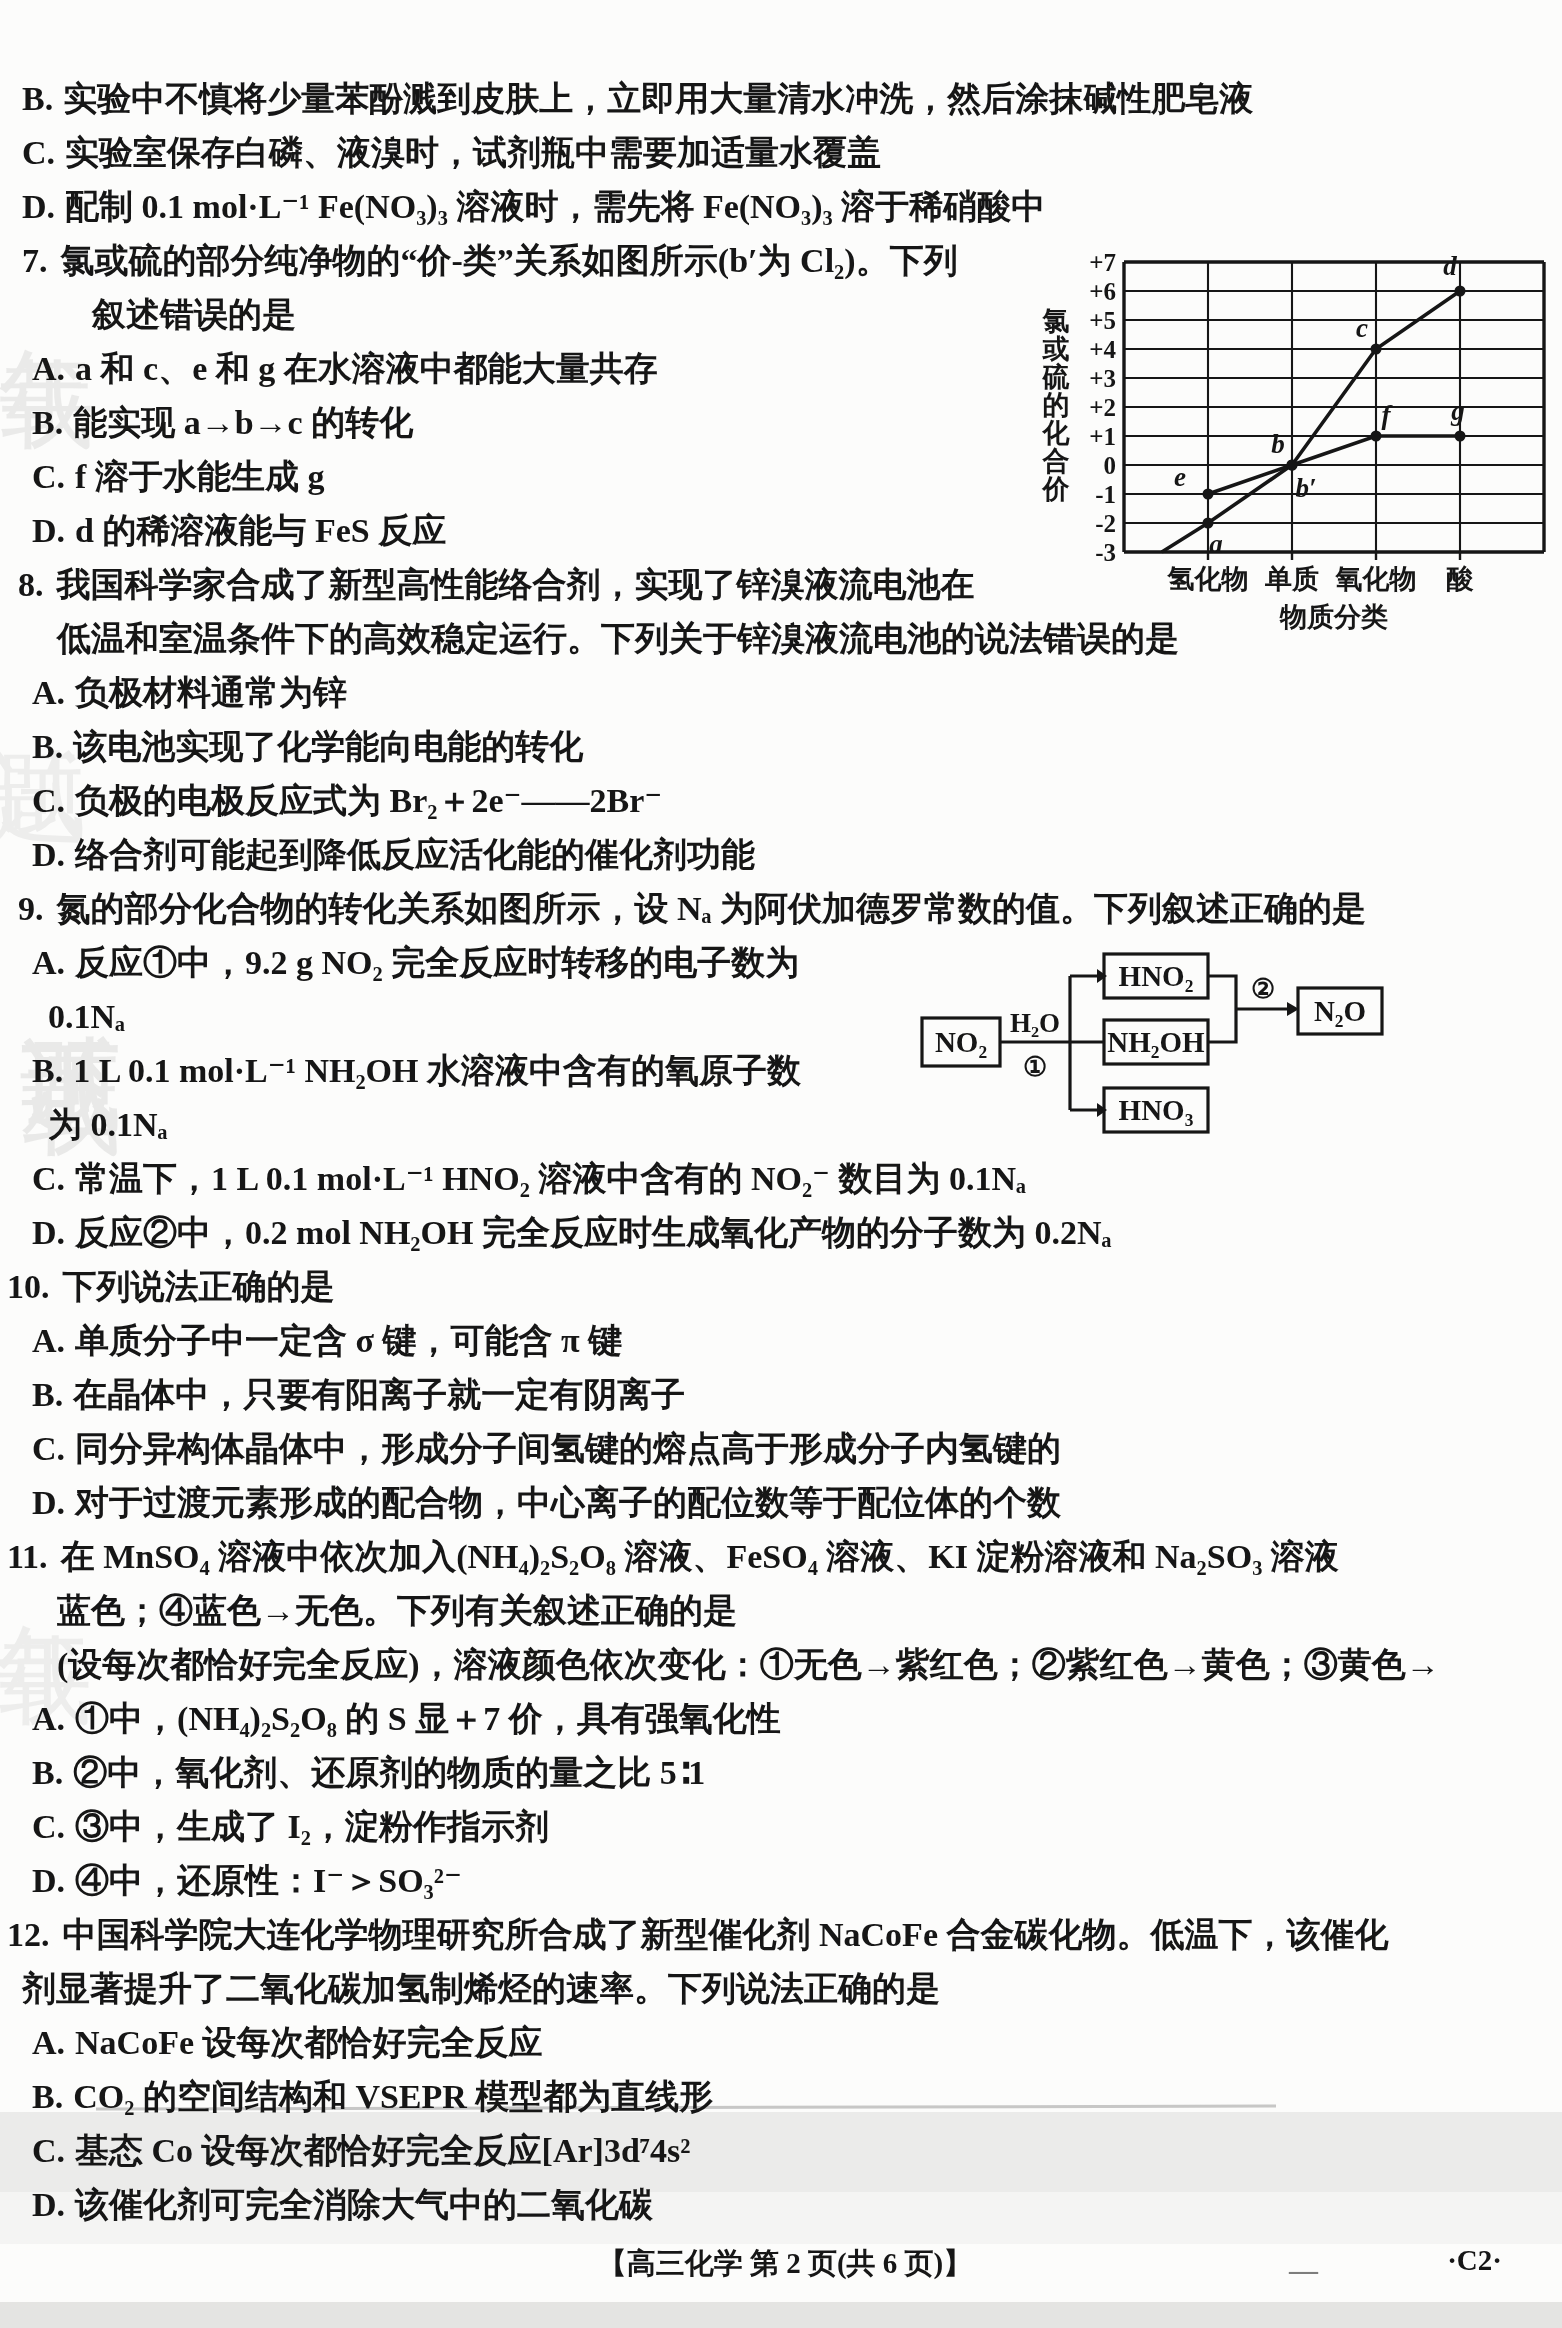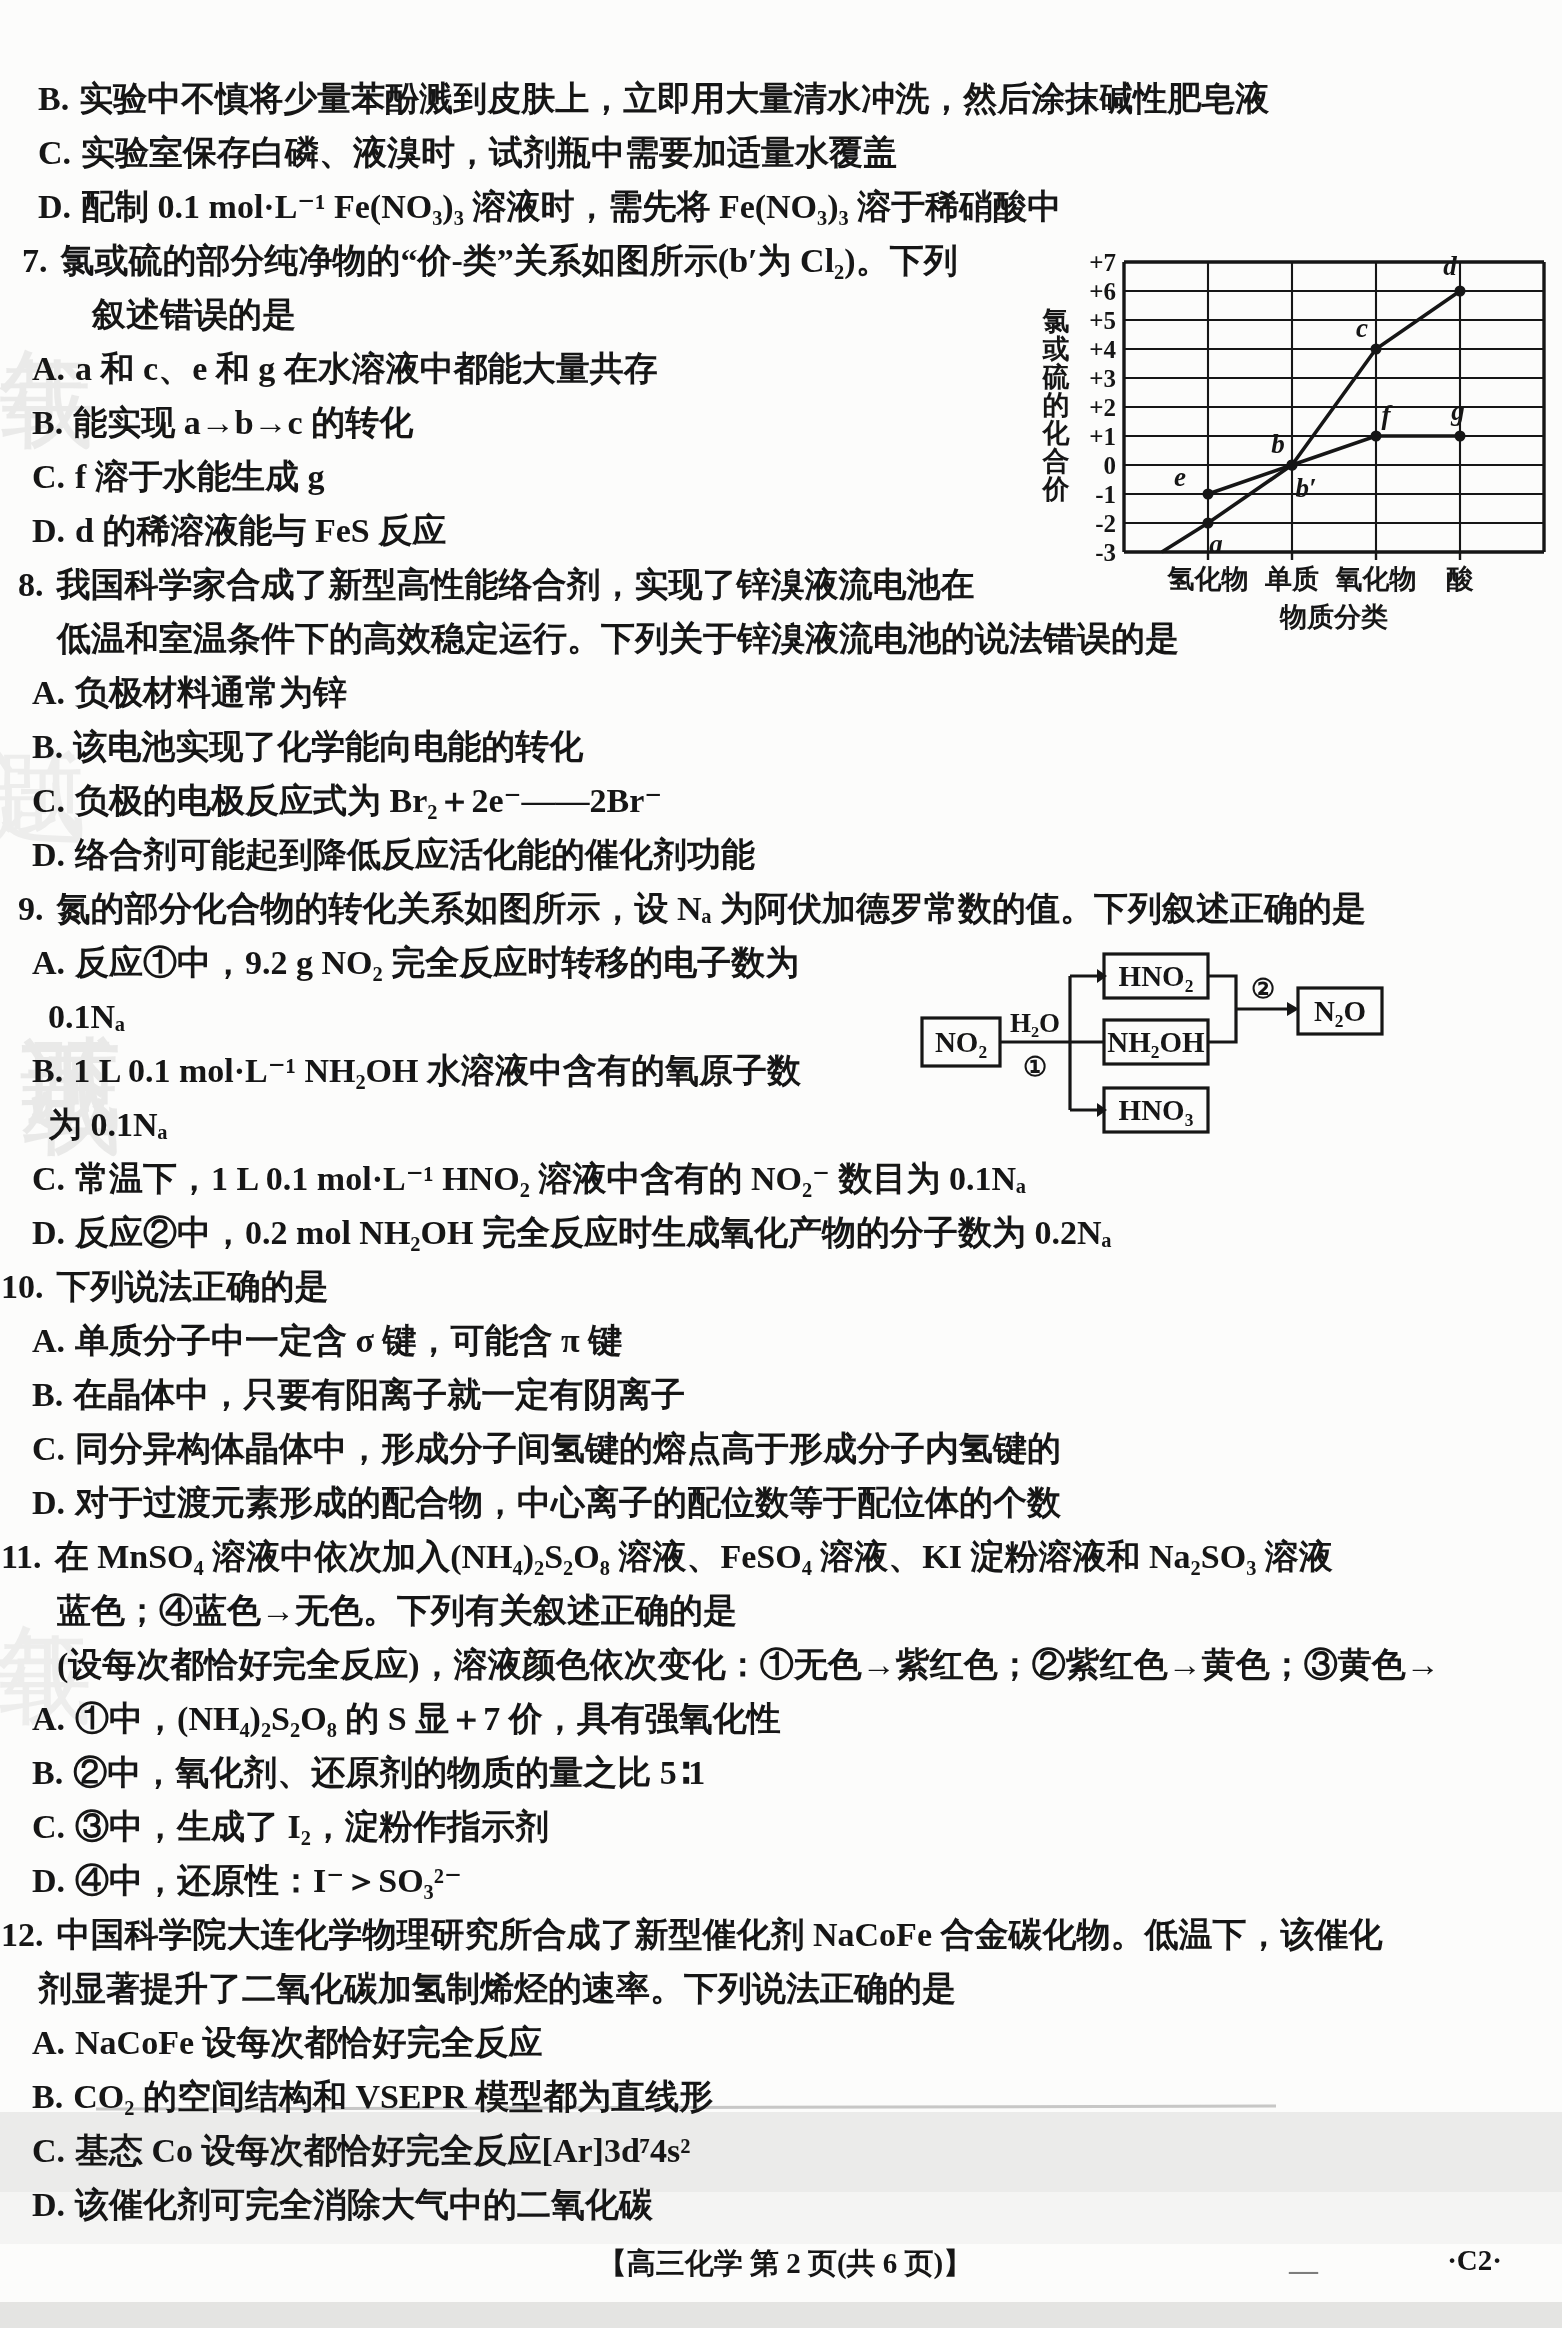--- a/index.html
+++ b/index.html
@@ -4,24 +4,24 @@
 <title>高三化学 第2页</title>
 <style>
   *{margin:0;padding:0;box-sizing:border-box}
   html,body{background:#9a9a9a}
   .page{position:relative;width:1562px;height:2328px;background:#fcfcfb;overflow:hidden;
         font-family:"Liberation Serif","DejaVu Serif",serif;color:#161616;font-weight:700;
         padding-top:72px}
   .line{height:54px;line-height:54px;font-size:34px;white-space:nowrap;position:relative;z-index:2}
   .qno{display:inline-block;margin-right:13px}
   .olab{display:inline-block;margin-right:10px}
-  .pl0{padding-left:1px}
+  .pl0{padding-left:7px}
   .pl8{padding-left:18px}
   .pl22{padding-left:22px}
-  .pl52{padding-left:38px}
+  .pl52{padding-left:22px}
   .pl55{padding-left:57px}
   .pl58{padding-left:32px}
   .pl84{padding-left:48px}
   .pl90{padding-left:92px}
   .q{position:relative}
   .chartbox{position:absolute;top:16px;right:6px;width:522px;height:390px;z-index:1}
   .diagbox{position:absolute;left:918px;top:66px;width:474px;height:202px;z-index:1}
   svg text{font-family:"Liberation Serif","DejaVu Serif",serif}
   .tick{font-size:25px;font-weight:700}
   .cat{font-size:27px;font-weight:700}

